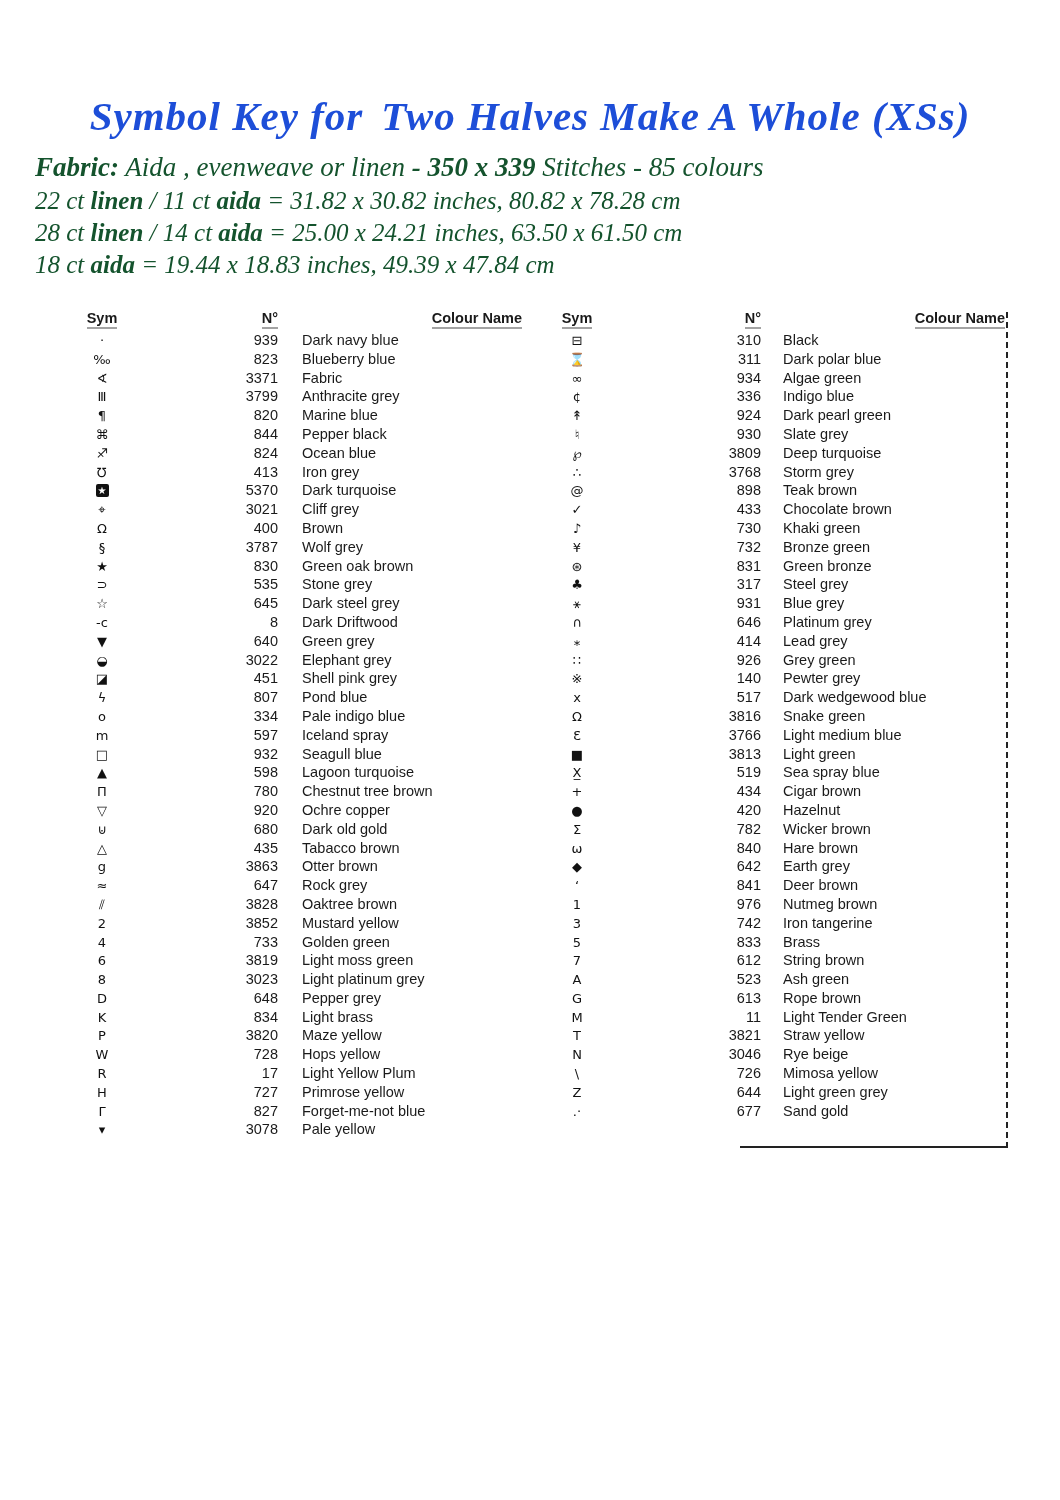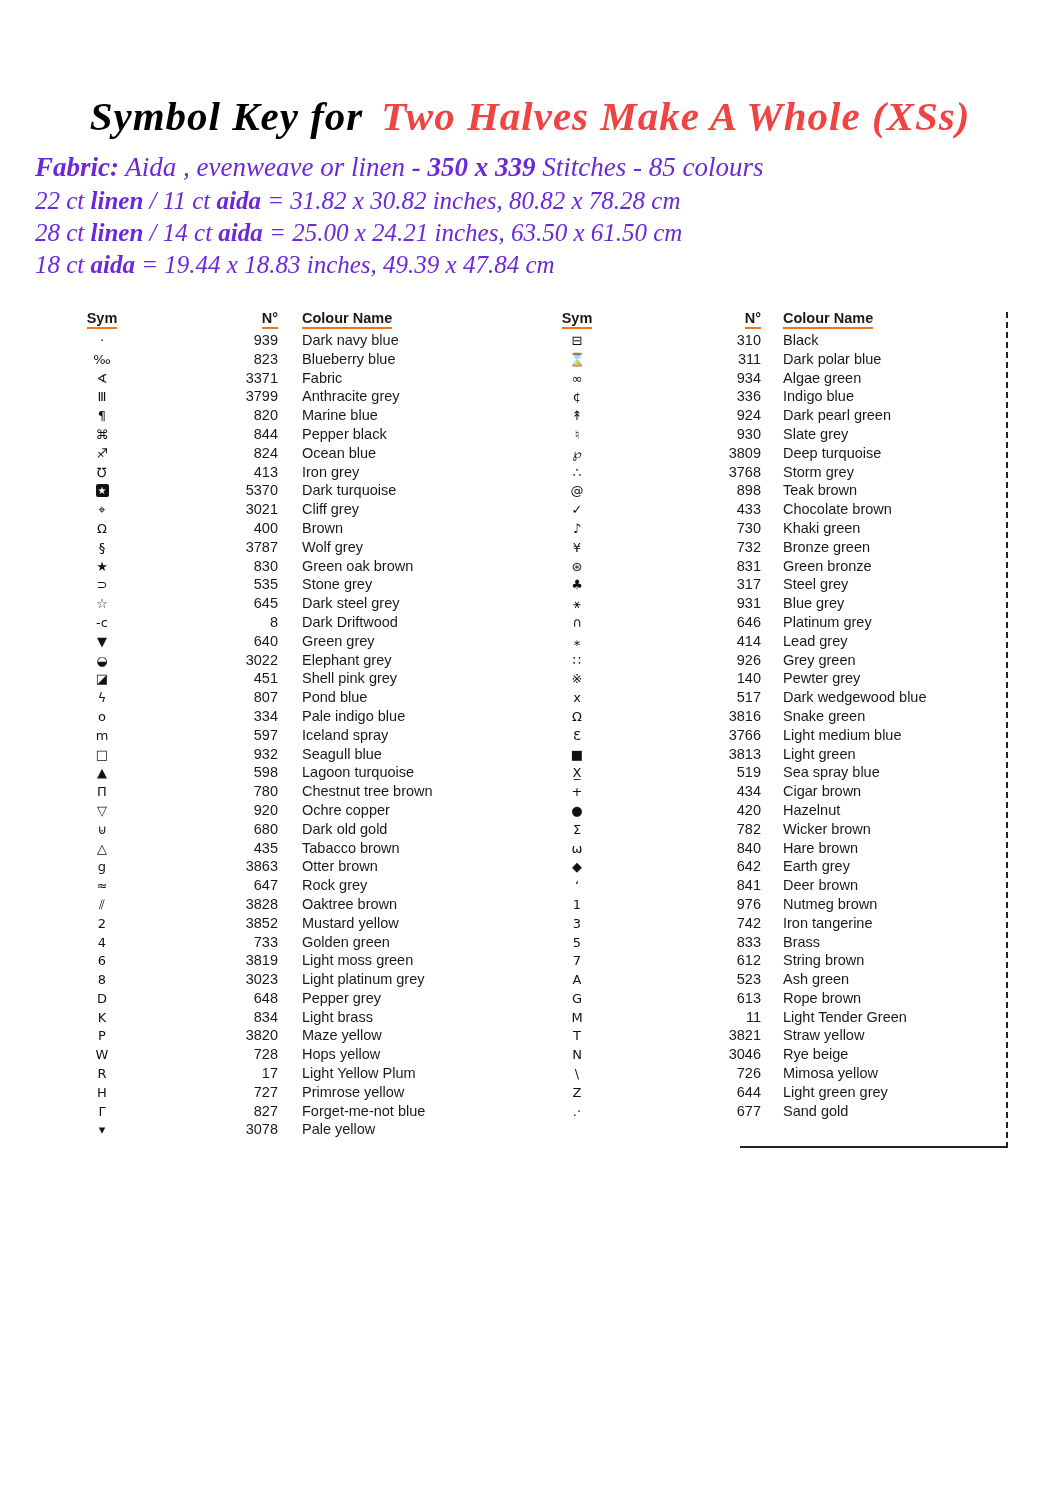--- a/index.html
+++ b/index.html
@@ -8,65 +8,65 @@
     font-family:"Liberation Sans","DejaVu Sans",sans-serif;color:#1a1a1a;
     overflow:hidden;
   }
   
   .title-line{
     position:absolute;top:92px;left:0;width:1060px;text-align:center;
     font-family:"Liberation Serif","DejaVu Serif",serif;
     font-style:italic;font-weight:bold;font-size:41px;letter-spacing:1px;
     white-space:nowrap;
   }
-  .title-line .prefix{color:#000000;margin-right:18px;}
+  .title-line .prefix{color:#1d4ed8;margin-right:18px;}
   .title-line .pattern{color:#8b1c1c;}
   
   .fabric{
     position:absolute;left:35px;top:150px;width:990px;
     font-family:"Liberation Serif","DejaVu Serif",serif;font-style:italic;
-    color:#6d28d9;
+    color:#14532d;
   }
   .fabric p{margin:0;padding:0;font-size:25px;line-height:32px;white-space:nowrap;}
   .fabric p.first{font-size:27px;line-height:35px;}
   .fabric span.b{font-weight:bold;}
   
   .keycol{position:absolute;top:310px;}
   .keycol.left{left:70px;width:452px;}
   .keycol.right{left:545px;width:460px;}
   .thead,.trow{display:grid;align-items:baseline;}
   .keycol.left .thead,.keycol.left .trow{grid-template-columns:64px 120px auto;column-gap:24px;}
   .keycol.right .thead,.keycol.right .trow{grid-template-columns:64px 130px auto;column-gap:22px;}
   .thead{height:21px;font-weight:bold;font-size:14.5px;}
   .thead .h{white-space:nowrap;}
-  .thead .h u{text-decoration:none;border-bottom:2px solid #f97316;padding-bottom:1px;}
+  .thead .h u{text-decoration:none;border-bottom:2px solid #a3a3a3;padding-bottom:1px;}
   .thead .h.sym-h{text-align:center;}
   .thead .h.num-h{text-align:right;}
-  .thead .h.name-h{text-align:left;}
+  .thead .h.name-h{text-align:right;}
   .trow{height:18.8px;font-size:14.5px;line-height:18.8px;}
   .trow .sym{
     text-align:center;font-size:13px;line-height:18.8px;
     font-family:"DejaVu Sans",sans-serif;color:#111;
   }
   .trow .sym.inv{
     justify-self:center;background:#111;color:#fff;display:inline-block;
     width:13px;height:13px;line-height:13px;font-size:10px;border-radius:2px;
     align-self:center;
   }
   .trow .num{text-align:right;font-variant-numeric:tabular-nums;}
   .trow .cname{text-align:left;white-space:nowrap;}
   
   .v-border{position:absolute;left:1006px;top:312px;height:836px;border-left:2px dashed #222;}
   .h-border{position:absolute;left:740px;top:1146px;width:268px;border-top:2px solid #222;}
 </style>
 </head>
 <body>
 
 <div class="title-line">
-  <span class="prefix">Symbol Key for</span><span class="pattern" style="color: #ef4444;">Two Halves Make A Whole (XSs)</span>
+  <span class="prefix">Symbol Key for</span><span class="pattern" style="color: #1d4ed8;">Two Halves Make A Whole (XSs)</span>
 </div>
 
 <div class="fabric">
     <p class="fline first"><span class="b">Fabric:</span><span>  Aida , evenweave or  linen </span><span class="b">- 350 x 339</span><span> Stitches - 85 colours</span></p>
     <p class="fline"><span>22 ct </span><span class="b">linen</span><span> / 11 ct </span><span class="b">aida</span><span> = 31.82 x 30.82 inches, 80.82 x 78.28 cm</span></p>
     <p class="fline"><span>28 ct </span><span class="b">linen</span><span> / 14 ct </span><span class="b">aida</span><span> = 25.00 x 24.21 inches, 63.50 x 61.50 cm</span></p>
     <p class="fline"><span>18 ct </span><span class="b">aida</span><span>  = 19.44 x 18.83 inches, 49.39 x 47.84 cm</span></p>
   </div>
 
 <div class="keycol left">

